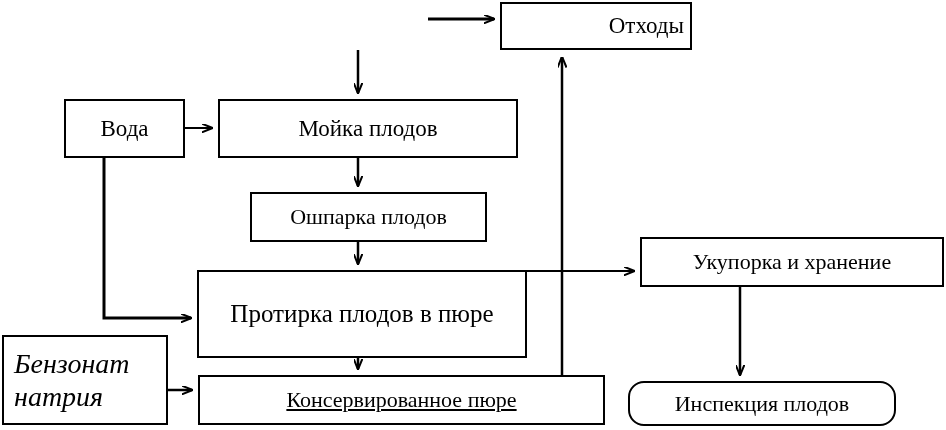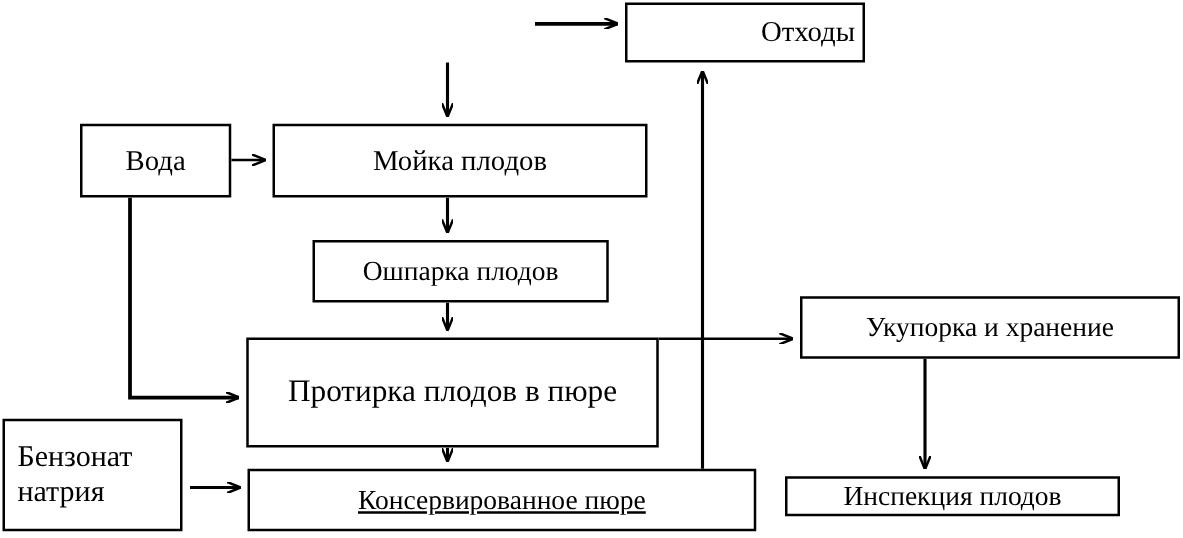--- a/index.html
+++ b/index.html
@@ -96,29 +96,29 @@
   </div>
 
   <div class="node" style="left:197px; top:270px; width:330px; height:88px; font-size:25px;">
     <span>Протирка плодов в пюре</span>
   </div>
 
   <div class="node" style="left:640px; top:237px; width:304px; height:50px; font-size:22px;">
     <span>Укупорка и хранение</span>
   </div>
 
-  <div class="node" style="left:2px; top:335px; width:144px; height:90px; font-size:24px; justify-content:flex-start;">
+  <div class="node" style="left:2px; top:335px; width:166px; height:90px; font-size:28px; justify-content:flex-start;font-style:italic;">
     <span style="text-align:left; padding-left:10px;">Бензонат натрия</span>
   </div>
 
   <div class="node" style="left:198px; top:375px; width:407px; height:50px; font-size:22px;text-decoration:underline;">
     <span>Консервированное пюре</span>
   </div>
 
-  <div class="node" style="left:628px; top:381px; width:268px; height:32px; font-size:22px;">
+  <div class="node" style="left:628px; top:381px; width:268px; height:45px; font-size:22px;border-radius:16px;">
     <span>Инспекция плодов</span>
   </div>
 
   <svg class="edge-layer over" viewBox="0 0 946 430" width="946" height="430" xmlns="http://www.w3.org/2000/svg">
     <defs>
       <marker id="arrowhead2" markerWidth="11" markerHeight="9" refX="10.5" refY="4.5" orient="auto" markerUnits="userSpaceOnUse">
         <path d="M 0 0 L 11 4.5 L 0 9" fill="none" stroke="#000000" stroke-width="2" stroke-linecap="butt" stroke-linejoin="miter"></path>
       </marker>
     </defs>
 

